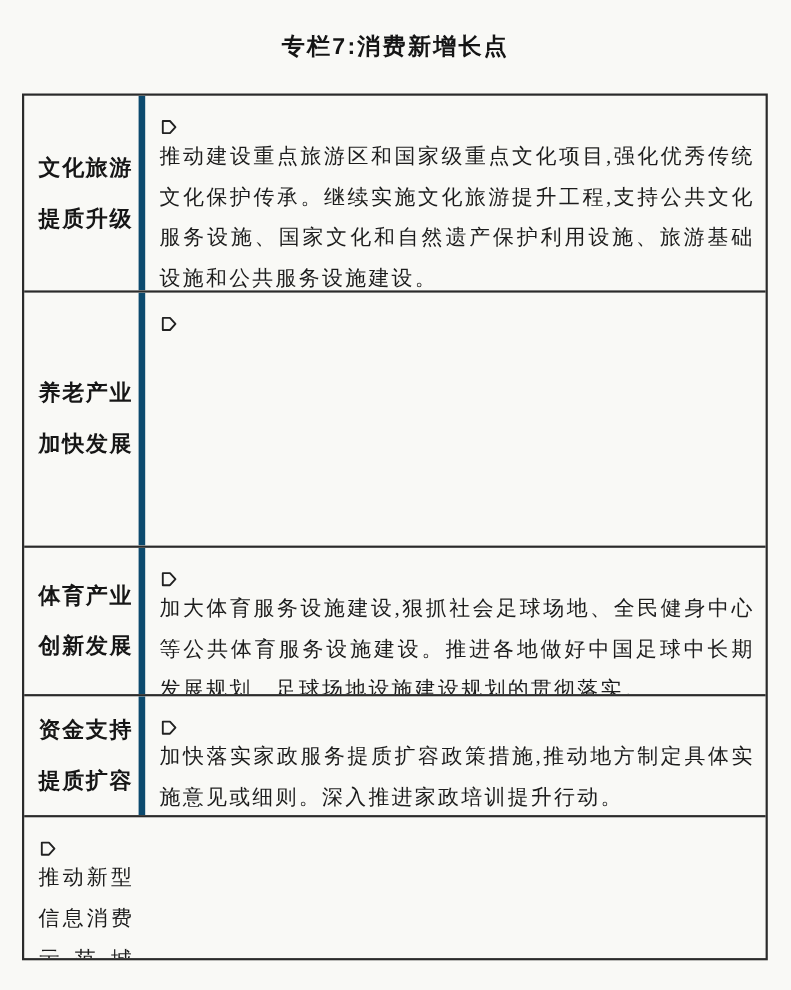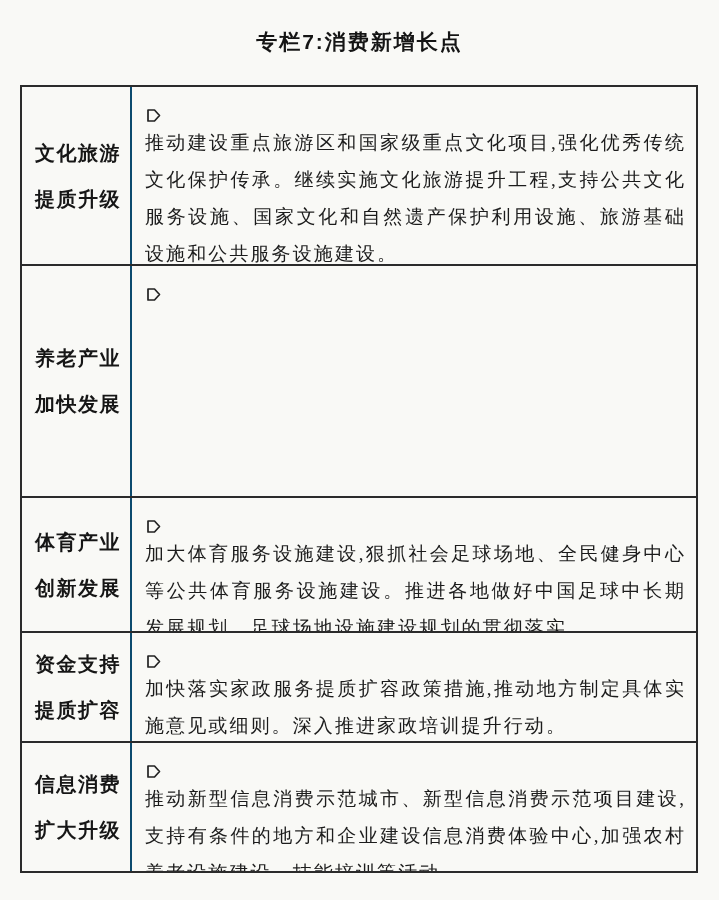--- a/index.html
+++ b/index.html
@@ -33,21 +33,21 @@
   }
   .row{
     display:grid;
     grid-template-columns:110px 1fr;
     border-top:2px solid #2b2b2b;
     box-sizing:border-box;
     overflow:hidden;
   }
   .row:first-child{border-top:none;}
   .cell-label{
-    border-right:2px solid #0c4a6e;
+    border-right:6px solid #0c4a6e;
     display:flex;
     align-items:center;
     padding-left:13px;
     box-sizing:border-box;
     font-family:"Liberation Sans","DejaVu Sans",sans-serif;
     font-size:20px;
     font-weight:bold;
     letter-spacing:1.5px;
     line-height:46px;
     white-space:pre-line;
@@ -133,22 +133,20 @@
         <span class="bullet">
           <svg width="17" height="18" viewBox="0 0 17 18">
               <polygon points="3,4 9.5,4 14.5,9.5 9.5,15 3,15" fill="none" stroke="#222" stroke-width="1.7" stroke-linejoin="round"></polygon>
             </svg>
         </span>
         <p class="text">加快落实家政服务提质扩容政策措施,推动地方制定具体实施意见或细则。深入推进家政培训提升行动。</p>
       </div>
     </div>
 
     <div class="row">
-      <div class="cell-label">信息消费
-扩大升级</div>
       <div class="cell-text">
         <span class="bullet">
           <svg width="17" height="18" viewBox="0 0 17 18">
               <polygon points="3,4 9.5,4 14.5,9.5 9.5,15 3,15" fill="none" stroke="#222" stroke-width="1.7" stroke-linejoin="round"></polygon>
             </svg>
         </span>
         <p class="text">推动新型信息消费示范城市、新型信息消费示范项目建设,支持有条件的地方和企业建设信息消费体验中心,加强农村养老设施建设、技能培训等活动。</p>
       </div>
     </div>
 

